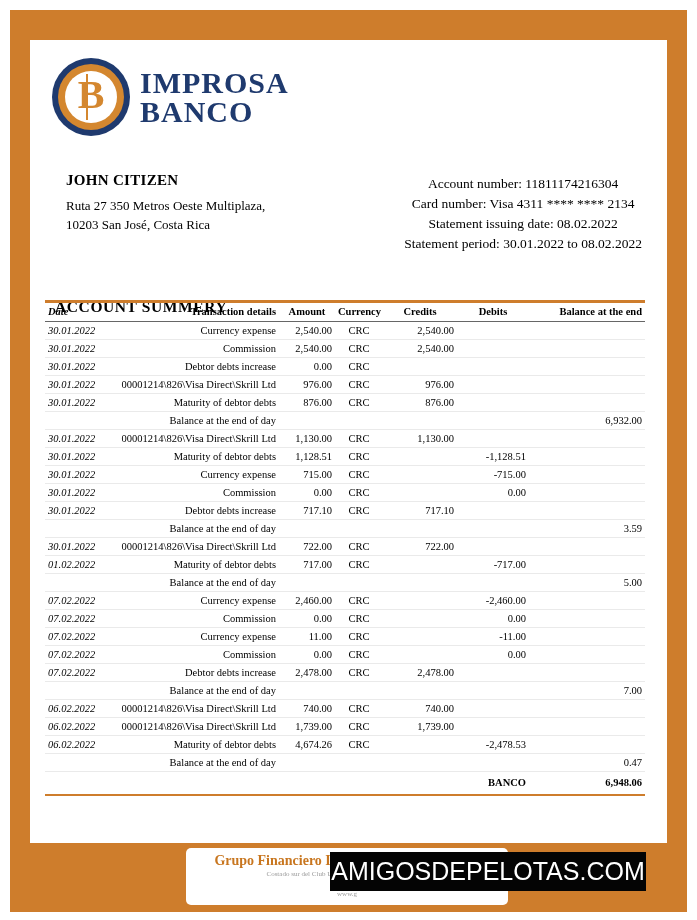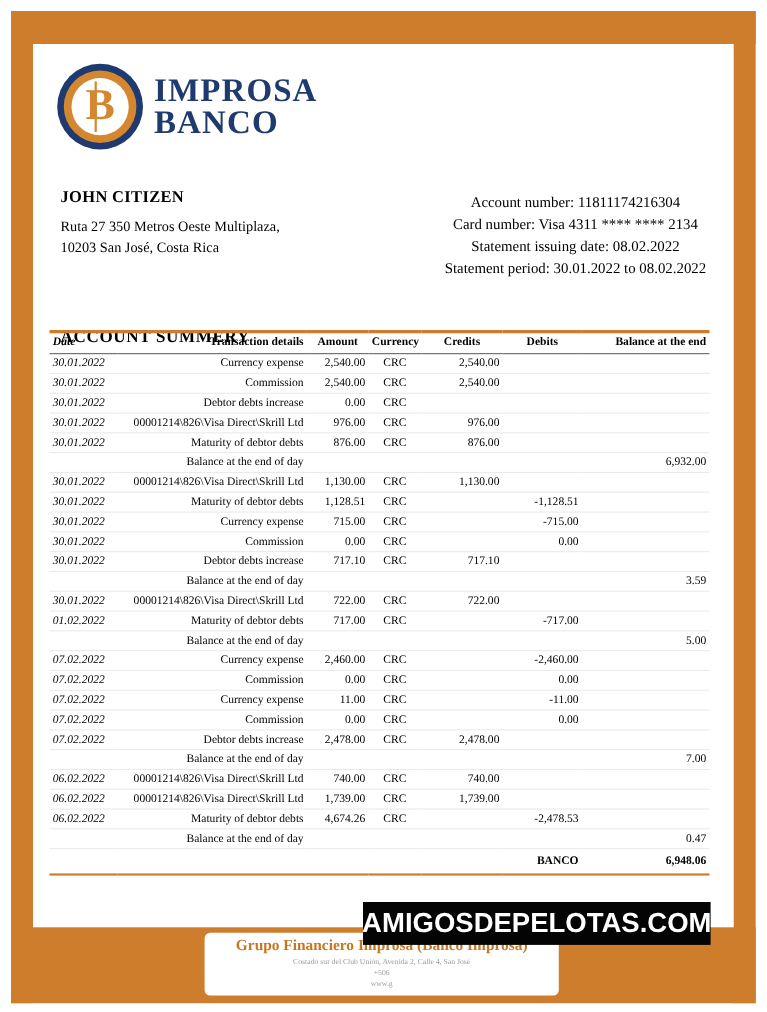--- a/index.html
+++ b/index.html
@@ -20,21 +20,21 @@
                  display:flex; align-items:center; justify-content:center; flex:0 0 auto; }
   .logo-ring   { width:66px; height:66px; border-radius:50%; background:#D4872F;
                  display:flex; align-items:center; justify-content:center; }
   .logo-core   { width:52px; height:52px; border-radius:50%; background:#fff; position:relative;
                  display:flex; align-items:center; justify-content:center; }
   .logo-staff  { position:absolute; left:50%; margin-left:-5px; top:3px; bottom:3px; width:2px; background:#D4872F; }
   .logo-mono   { font-weight:700; font-size:40px; line-height:1; color:#D4872F; position:relative; top:-2px; }
   .wordmark    { font-weight:700; font-size:30px; line-height:0.98; letter-spacing:1px; color:#1F3A6E; }
 
   
-  .customer { position:absolute; left:55px; top:172px; }
+  .customer { position:absolute; left:66px; top:172px; }
   .customer-name { font-weight:700; font-size:15px; margin-bottom:7px; letter-spacing:0.3px; }
   .customer-addr { font-size:13px; line-height:19px; }
   .acct { position:absolute; right:55px; top:174px; text-align:center; font-size:13.5px; line-height:20px; }
 
   .summary-title { position:absolute; left:55px; top:262px; font-size:15.5px; font-weight:700; letter-spacing:0.6px;margin-top:36px; }
 
   
   .stmt { position:absolute; left:45px; top:300px; width:600px;
           border-collapse:collapse; table-layout:fixed; font-size:10.5px; }
   .stmt th { font-weight:700; padding:3px 3px 4px 3px; border-top:3px solid #CE7D2C; border-bottom:1px solid #666; white-space:nowrap; }
@@ -46,22 +46,22 @@
   th.c2, th.c3, th.c4, th.c5 { text-align:center; }
   th.c6 { text-align:right; }
   .stmt tr.total td { font-weight:700; border-bottom:2px solid #CE7D2C; padding-top:4px; padding-bottom:5px; }
 
   
   .footer-band { position:absolute; left:10px; right:10px; top:843px; height:69px; background:#CE7D2C; }
   .footer-card { position:absolute; left:176px; width:322px; top:5px; bottom:7px; background:#fff;
                  border-radius:5px; text-align:center; padding-top:5px; }
   .footer-title { color:#C8761F; font-weight:700; font-size:14px; line-height:16px; }
   .footer-line  { font-size:7px; color:#9a9a9a; line-height:9px; margin-top:1px; }
-  .watermark { position:absolute; left:330px; top:820px; width:316px; height:39px; background:#040404;
-               color:#fff; font-family:"Liberation Sans", sans-serif; font-weight:700; font-size:25px;
+  .watermark { position:absolute; left:330px; top:852px; width:316px; height:39px; background:#040404;
+               color:#fff; font-family:"Liberation Sans", sans-serif; font-weight:400; font-size:25px;
                display:flex; align-items:center; justify-content:center; letter-spacing:0; }
 </style>
 </head>
 <body>
 
 <div class="page">
 
   <div class="frame-top"></div>
   <div class="frame-left"></div>
   <div class="frame-right"></div>

